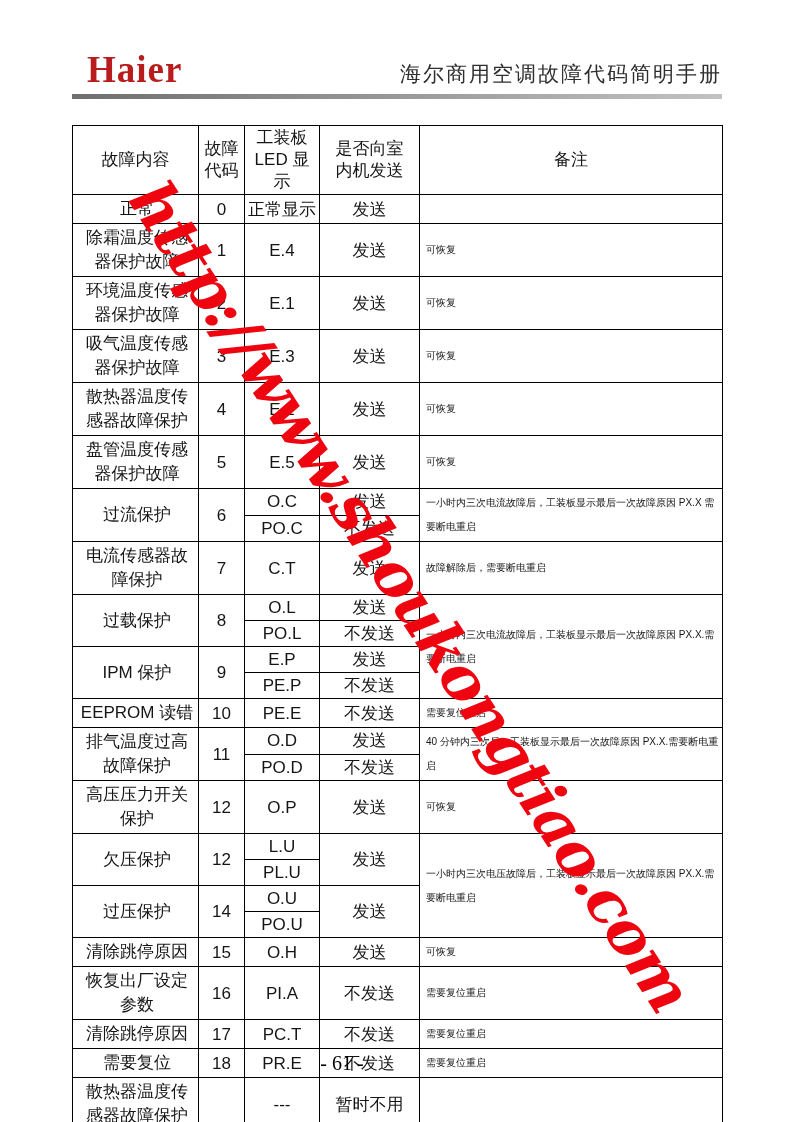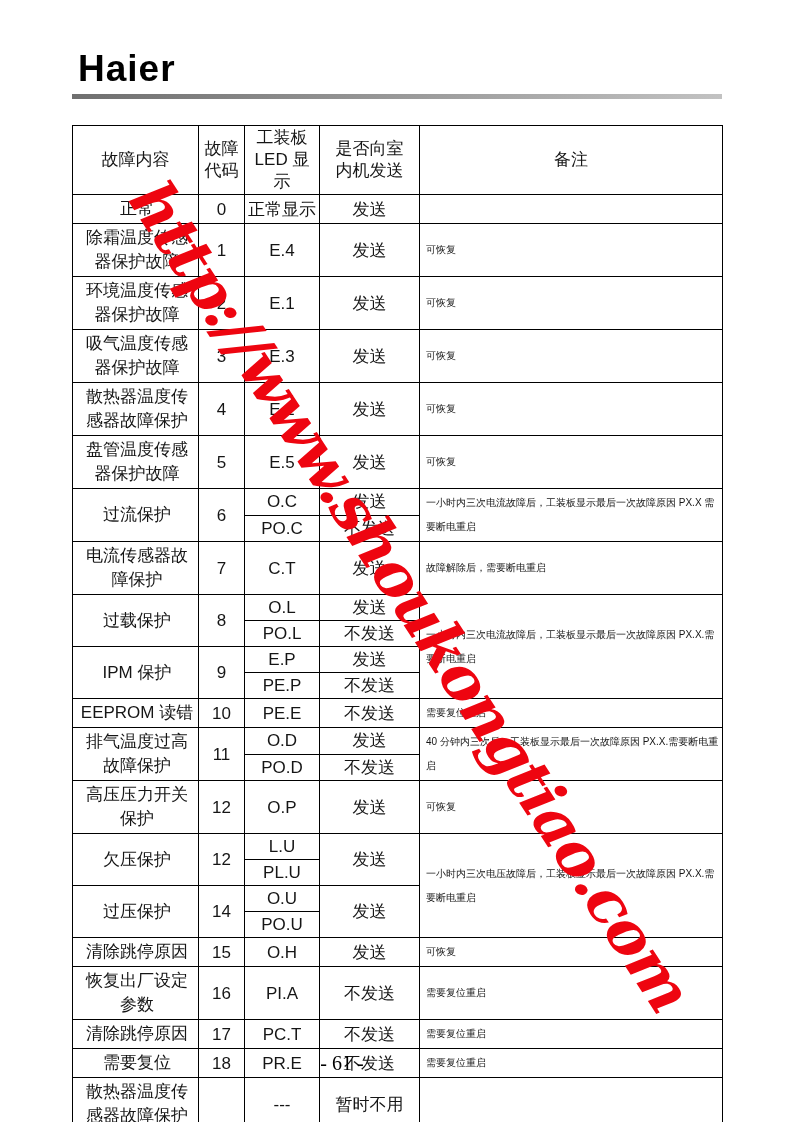--- a/index.html
+++ b/index.html
@@ -3,23 +3,23 @@
 <meta charset="utf-8">
 <style>
   html,body{margin:0;padding:0;}
   body{
     width:793px;height:1122px;position:relative;background:#ffffff;
     font-family:"Liberation Sans",sans-serif;color:#1a1a1a;overflow:hidden;
   }
   
   .page-header{position:absolute;left:72px;top:46px;width:650px;height:48px;}
   .logo{
-    position:absolute;left:6px;top:2px;
-    font-family:Liberation Sans, sans-serif;font-weight:bold;
-    font-size:37px;letter-spacing:1px;color:#000000;
+    position:absolute;left:15px;top:2px;
+    font-family:Liberation Serif, serif;font-weight:bold;
+    font-size:37px;letter-spacing:1px;color:#b91c1c;
   }
   .doc-title{
     position:absolute;right:0;top:14px;
     font-family:"Liberation Serif",serif;font-size:21px;color:#2e2e2e;
     letter-spacing:2px;
   }
   .header-rule{
     position:absolute;left:72px;top:94px;width:650px;height:5px;
     background:linear-gradient(to bottom,#9a9a9a,#6f6f6f 40%,#8a8a8a);
     background-image:linear-gradient(to right,#6f6f6f,#a9a9a9 70%,#c2c2c2);
@@ -56,20 +56,21 @@
   .page-footer{
     position:absolute;left:0;top:1052px;width:684px;text-align:center;
     font-family:"Liberation Serif",serif;font-size:20px;color:#000;
   }
 </style>
 </head>
 <body>
 
 <div class="page-header">
   <div class="logo">Haier</div>
+  <div class="doc-title">海尔商用空调故障代码简明手册</div>
 </div>
 <div class="header-rule"></div>
 
 <table class="fault-table">
   <colgroup>
     <col style="width:126px">
       <col style="width:46px">
       <col style="width:75px">
       <col style="width:100px">
       <col style="width:303px">

